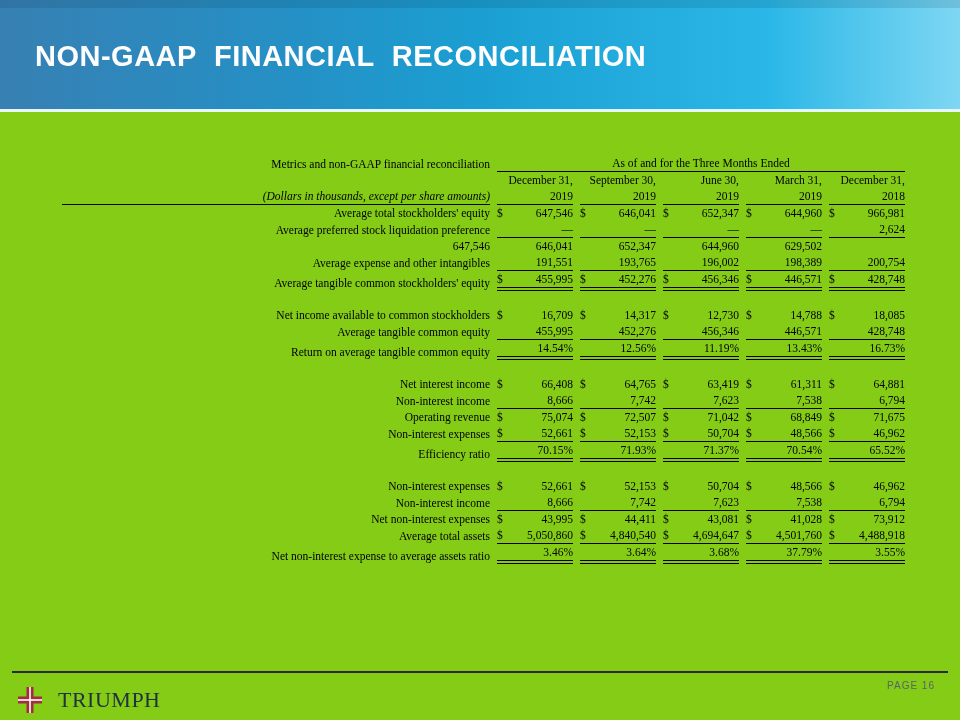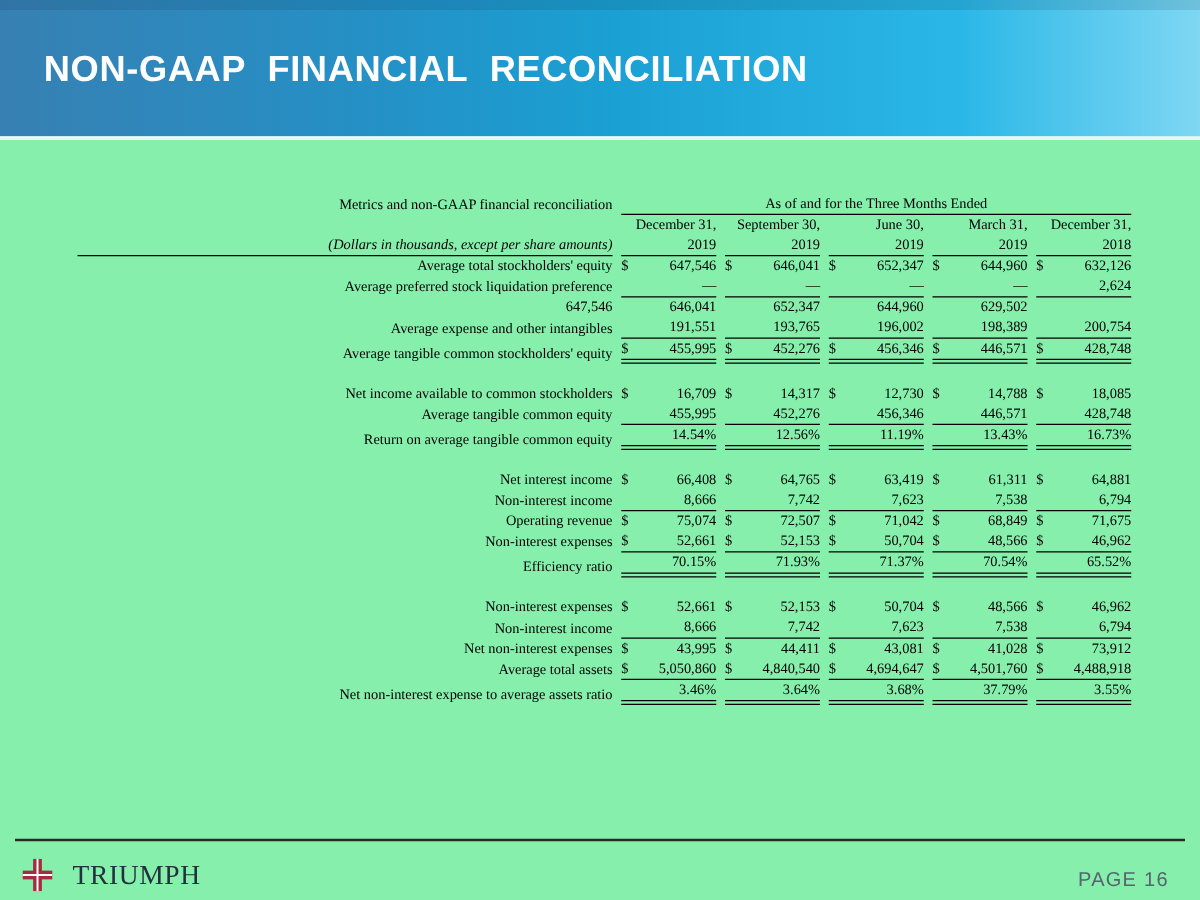--- a/index.html
+++ b/index.html
@@ -1,18 +1,18 @@
 <!DOCTYPE html>
 <html><head>
 <meta charset="utf-8">
 <style>
   * { margin:0; padding:0; box-sizing:border-box; }
   html,body { width:960px; height:720px; background:#fff; overflow:hidden;
     font-family:"Liberation Serif", serif; }
-  .slide { position:relative; width:960px; height:720px; background:#86efac; }
+  .slide { position:relative; width:960px; height:720px; background:#84cc16; }
 
   
   .header {
     position:absolute; top:0; left:0; width:960px; height:112px;
     background:linear-gradient(to right,#3780b3 0%,#2590c5 30%,#1b9fd2 50%,#2ab7e7 80%,#7ed7f3 100%);
     border-bottom:3px solid #e8f6fc;
   }
   .header::before {
     content:""; position:absolute; top:0; left:0; right:0; height:8px;
     background:rgba(0,30,60,0.12);
@@ -41,22 +41,22 @@
   .tval { text-align:right; }
   .subhdr { font-style:italic; }
 
   
   .footer-line { position:absolute; left:12px; right:12px; top:671px;
     height:2px; background:#2a2a2a; }
   .logo { position:absolute; left:18px; top:687px; display:flex;
     align-items:center; gap:16px; }
   .logo-text { font-family:"Liberation Serif", serif; font-size:22px;
     letter-spacing:0.5px; color:#22313f; line-height:26px; }
-  .page-number { position:absolute; right:25px; top:696px;
-    font-family:"Liberation Sans", sans-serif; font-size:16px;
+  .page-number { position:absolute; right:25px; top:680px;
+    font-family:"Liberation Sans", sans-serif; font-size:10px;
     letter-spacing:1px; color:#56646f; }
 </style>
 </head>
 <body>
 
 <div class="slide">
 
   <header class="header">
     <h1>NON-GAAP FINANCIAL RECONCILIATION</h1>
   </header>
@@ -96,21 +96,21 @@
           <div class="tcell">
             <span class="dollar">$</span>
             <span class="tval">652,347</span>
           </div>
           <div class="tcell">
             <span class="dollar">$</span>
             <span class="tval">644,960</span>
           </div>
           <div class="tcell">
             <span class="dollar">$</span>
-            <span class="tval">632,126</span>
+            <span class="tval">966,981</span>
           </div>
         </div>
         <div class="trow">
           <div class="tlabel indent">Average preferred stock liquidation preference</div>
           <div class="tcell b-single">
             <span class="dollar"></span>
             <span class="tval">—</span>
           </div>
           <div class="tcell b-single">
             <span class="dollar"></span>

